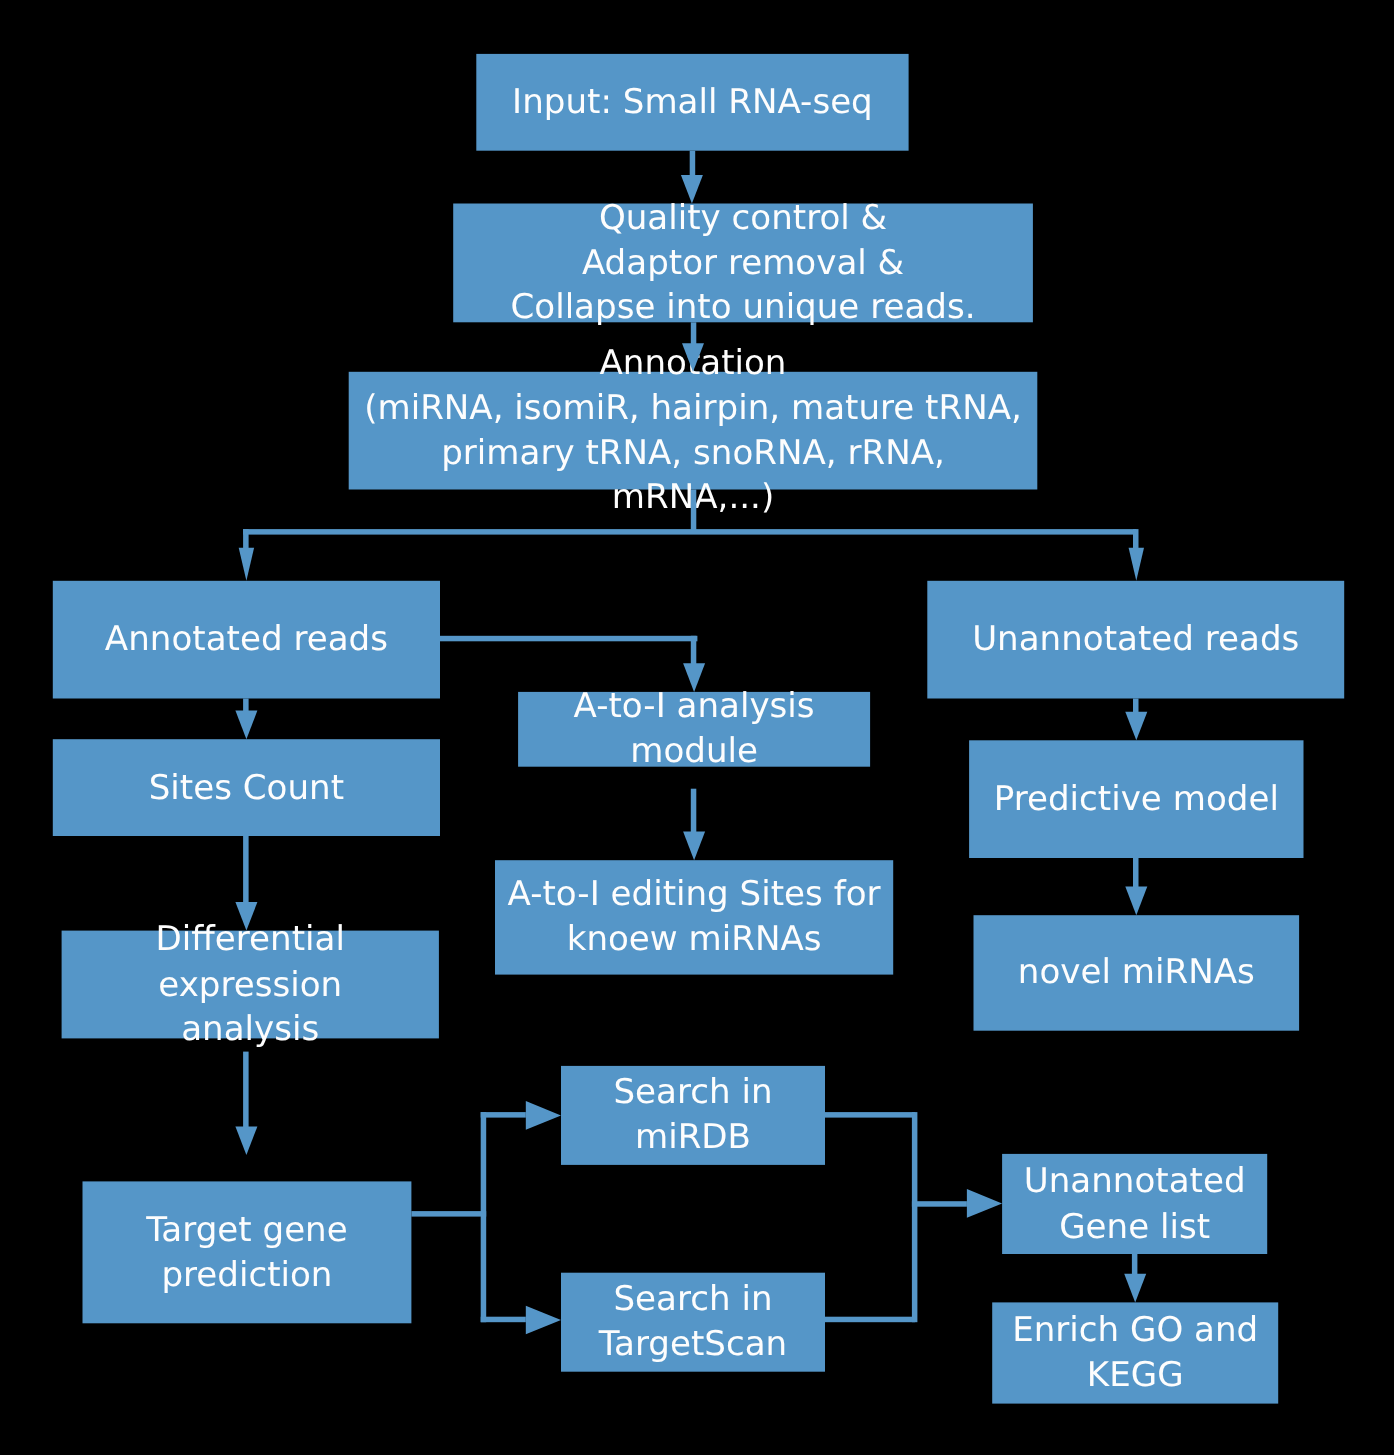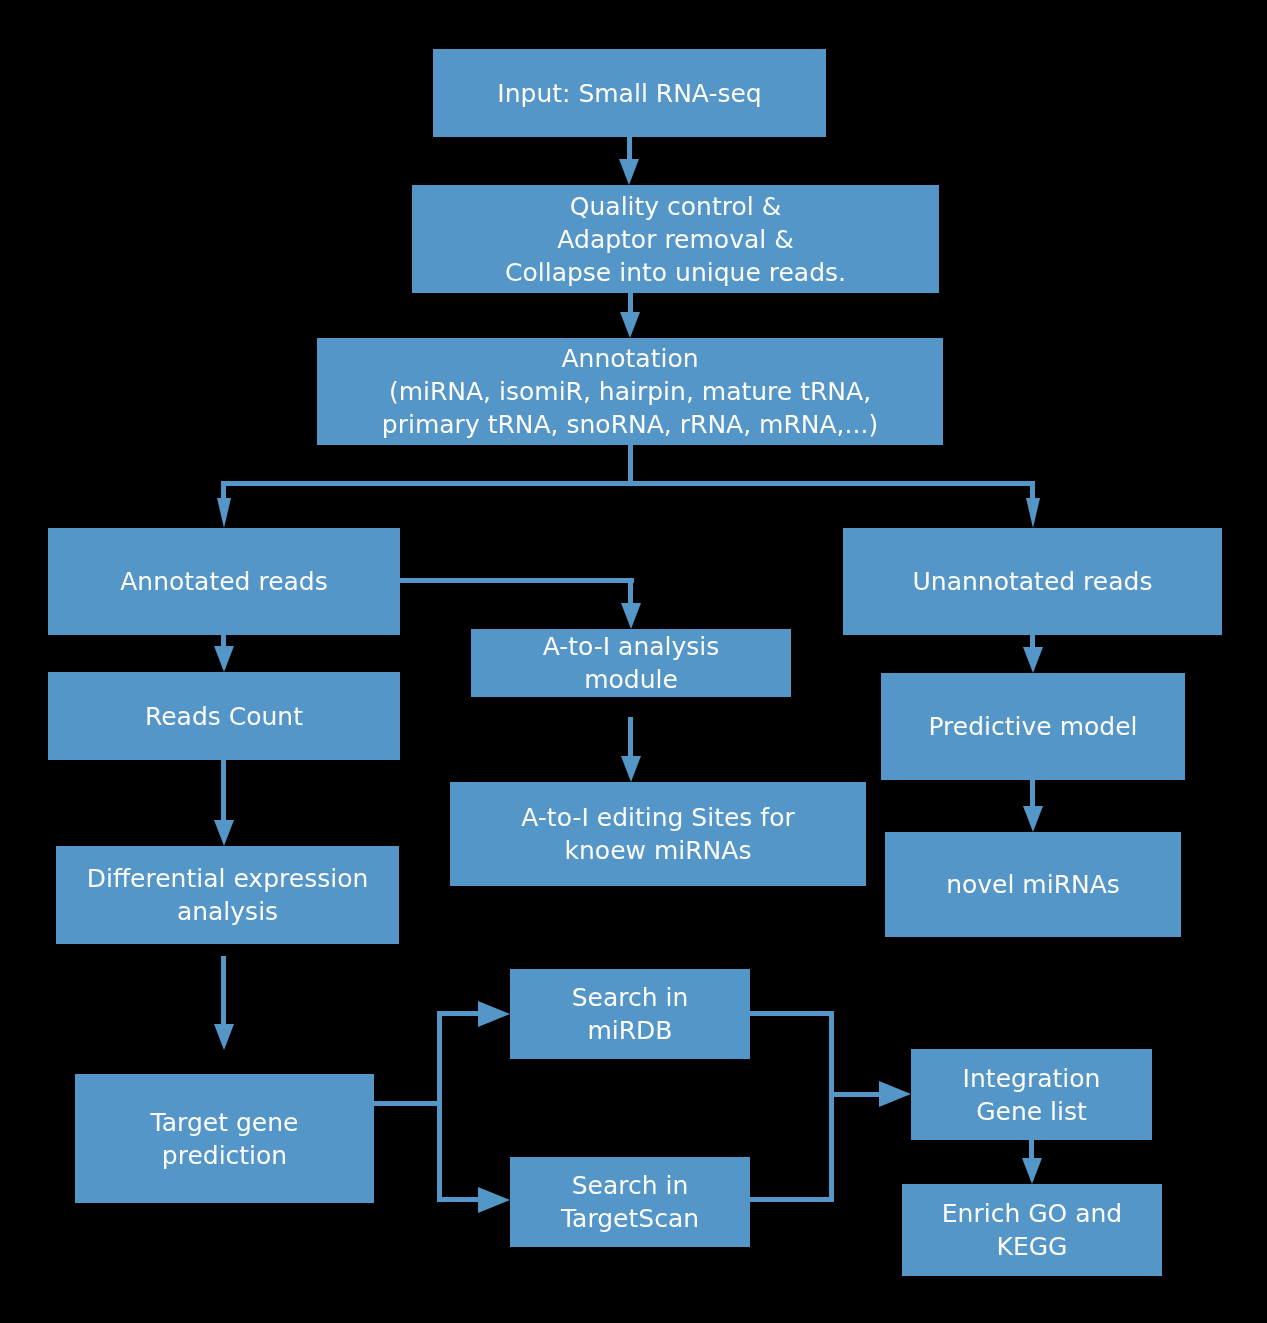--- a/index.html
+++ b/index.html
@@ -19,21 +19,21 @@
   }
   .box {
     position: absolute;
     background: var(--box-fill);
     color: var(--box-text);
     display: flex;
     align-items: center;
     justify-content: center;
     text-align: center;
     white-space: pre-line;
-    font-size: 25px;
+    font-size: 31px;
     line-height: 1.32;
     box-sizing: border-box;
     padding: 4px 8px;
   }
   .ln { position: absolute; background: var(--connector); }
   .ah-down {
     position: absolute; width: 0; height: 0;
     border-left: 10px solid transparent;
     border-right: 10px solid transparent;
     border-top: 26px solid var(--connector);
@@ -65,42 +65,42 @@
 (miRNA, isomiR, hairpin, mature tRNA,
 primary tRNA, snoRNA, rRNA, mRNA,...)</div>
 
   <div class="box" style="left:48px;top:528px;width:352px;height:107px">Annotated reads</div>
 
   <div class="box" style="left:843px;top:528px;width:379px;height:107px">Unannotated reads</div>
 
   <div class="box" style="left:471px;top:629px;width:320px;height:68px">A-to-I analysis
 module</div>
 
-  <div class="box" style="left:48px;top:672px;width:352px;height:88px">Reads Count</div>
+  <div class="box" style="left:48px;top:672px;width:352px;height:88px">Sites Count</div>
 
   <div class="box" style="left:881px;top:673px;width:304px;height:107px">Predictive model</div>
 
-  <div class="box" style="left:450px;top:782px;width:416px;height:104px">A-to-I editing Sites for
+  <div class="box" style="left:450px;top:782px;width:362px;height:104px">A-to-I editing Sites for
 knoew miRNAs</div>
 
   <div class="box" style="left:885px;top:832px;width:296px;height:105px">novel miRNAs</div>
 
   <div class="box" style="left:56px;top:846px;width:343px;height:98px">Differential expression
 analysis</div>
 
   <div class="box" style="left:75px;top:1074px;width:299px;height:129px">Target gene
 prediction</div>
 
   <div class="box" style="left:510px;top:969px;width:240px;height:90px">Search in
 miRDB</div>
 
   <div class="box" style="left:510px;top:1157px;width:240px;height:90px">Search in
 TargetScan</div>
 
-  <div class="box" style="left:911px;top:1049px;width:241px;height:91px">Integration
+  <div class="box" style="left:911px;top:1049px;width:241px;height:91px">Unannotated
 Gene list</div>
 
   <div class="box" style="left:902px;top:1184px;width:260px;height:92px">Enrich GO and
 KEGG</div>
 
   <div class="ln" style="left:627px;top:137px;width:5px;height:23px"></div>
   <div class="ah-down" style="left:619px;top:159px"></div>
 
   <div class="ln" style="left:628px;top:293px;width:5px;height:20px"></div>
   <div class="ah-down" style="left:620px;top:312px"></div>

